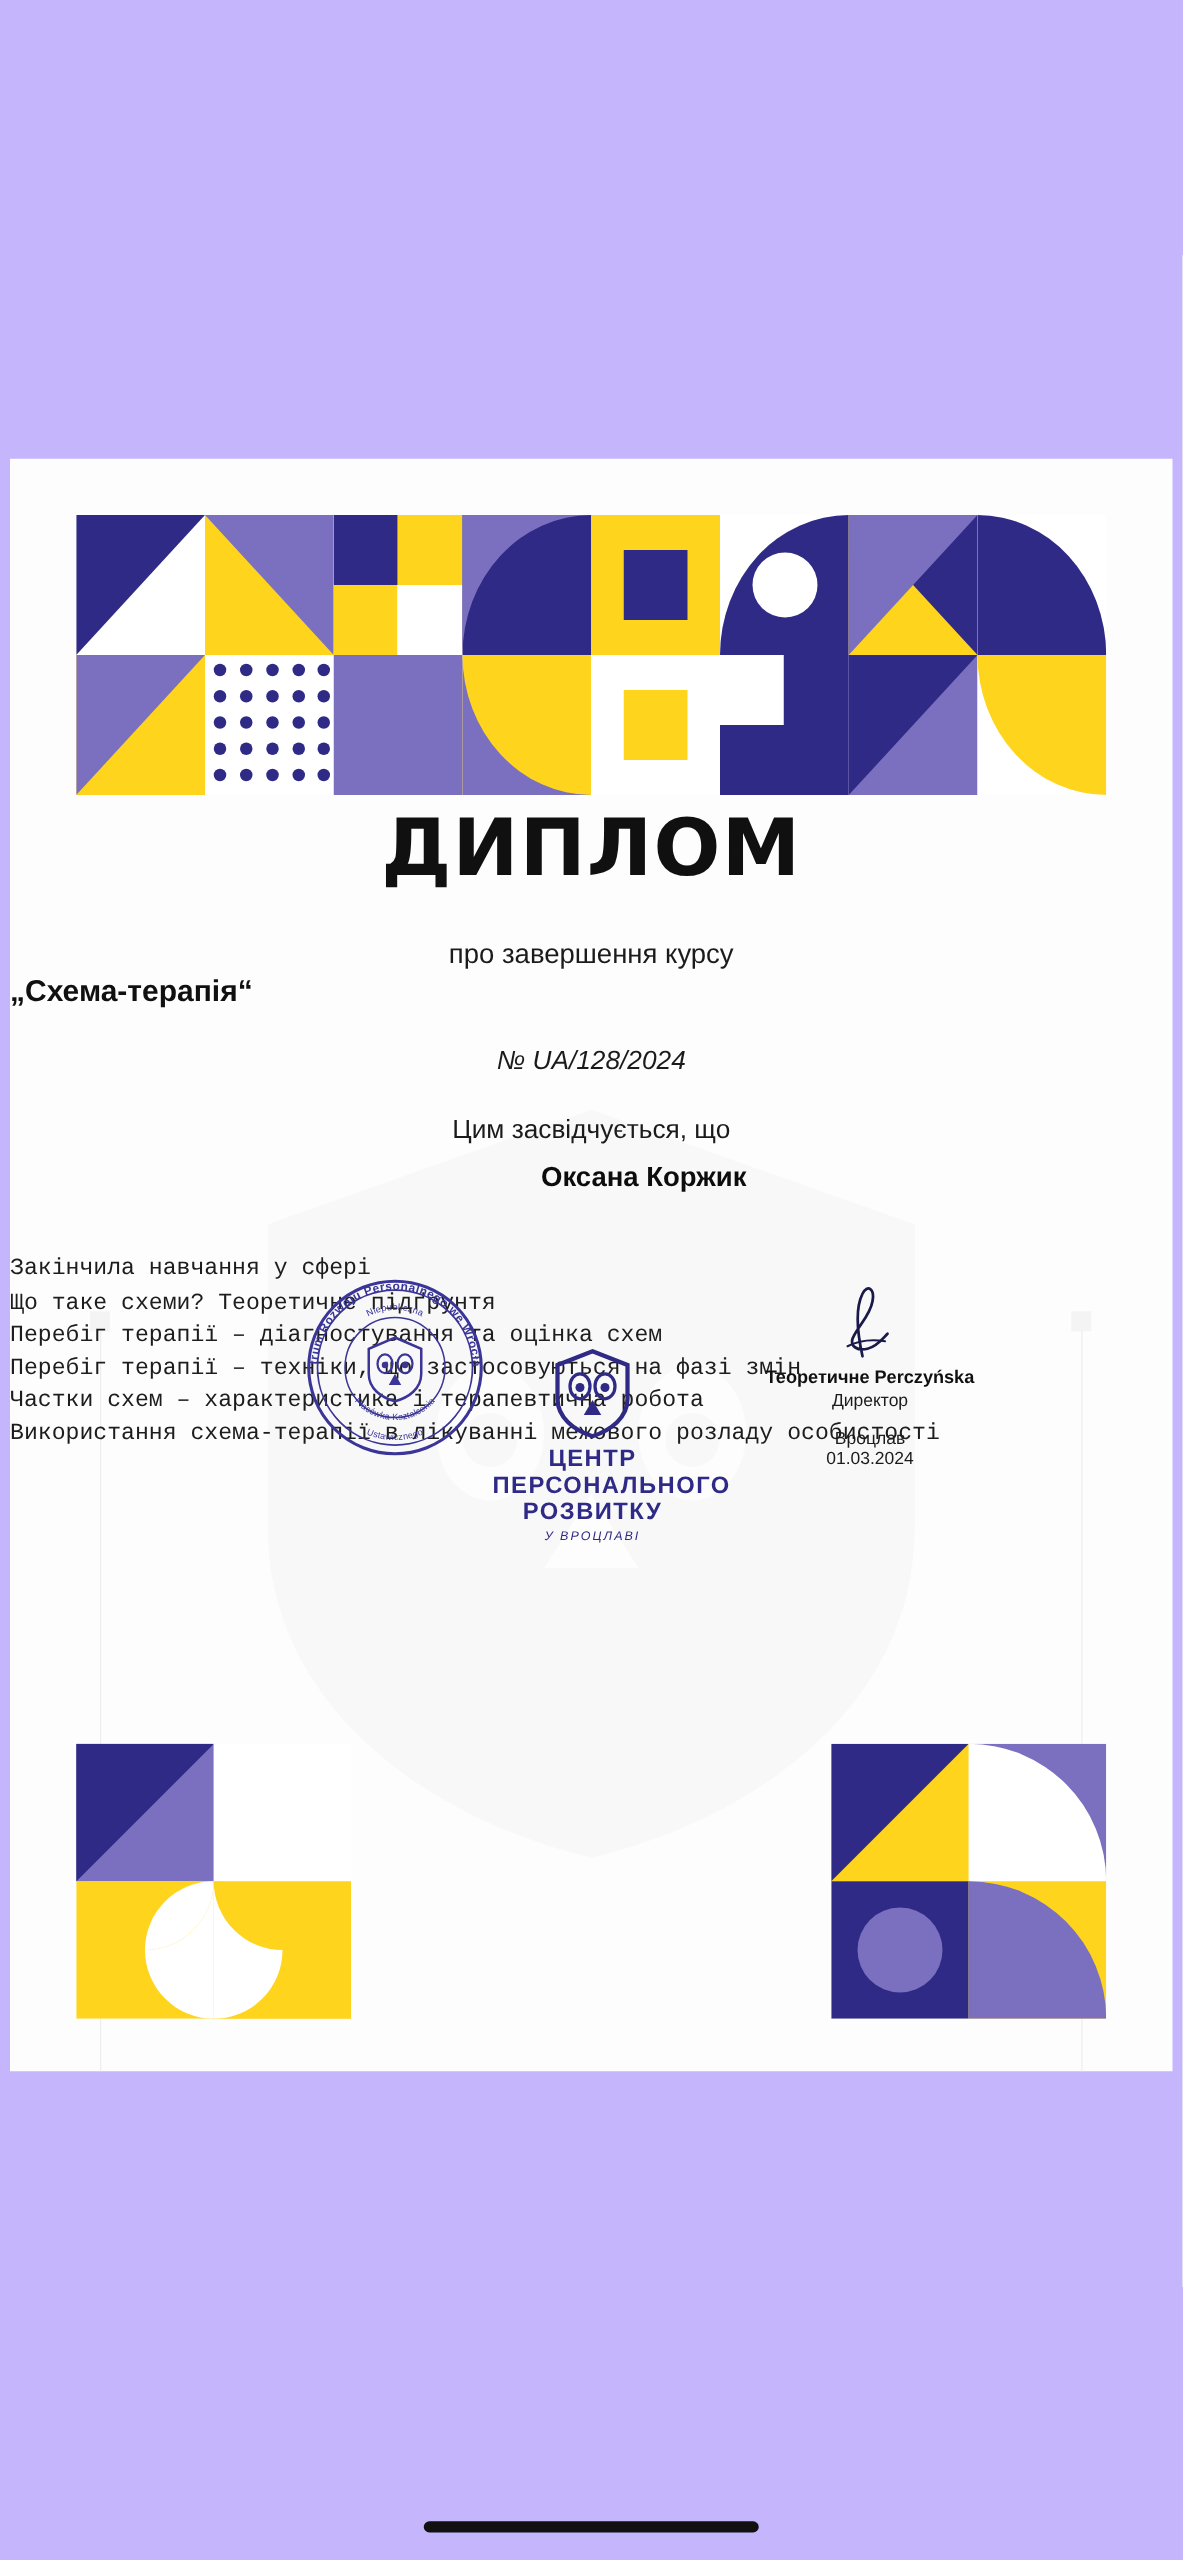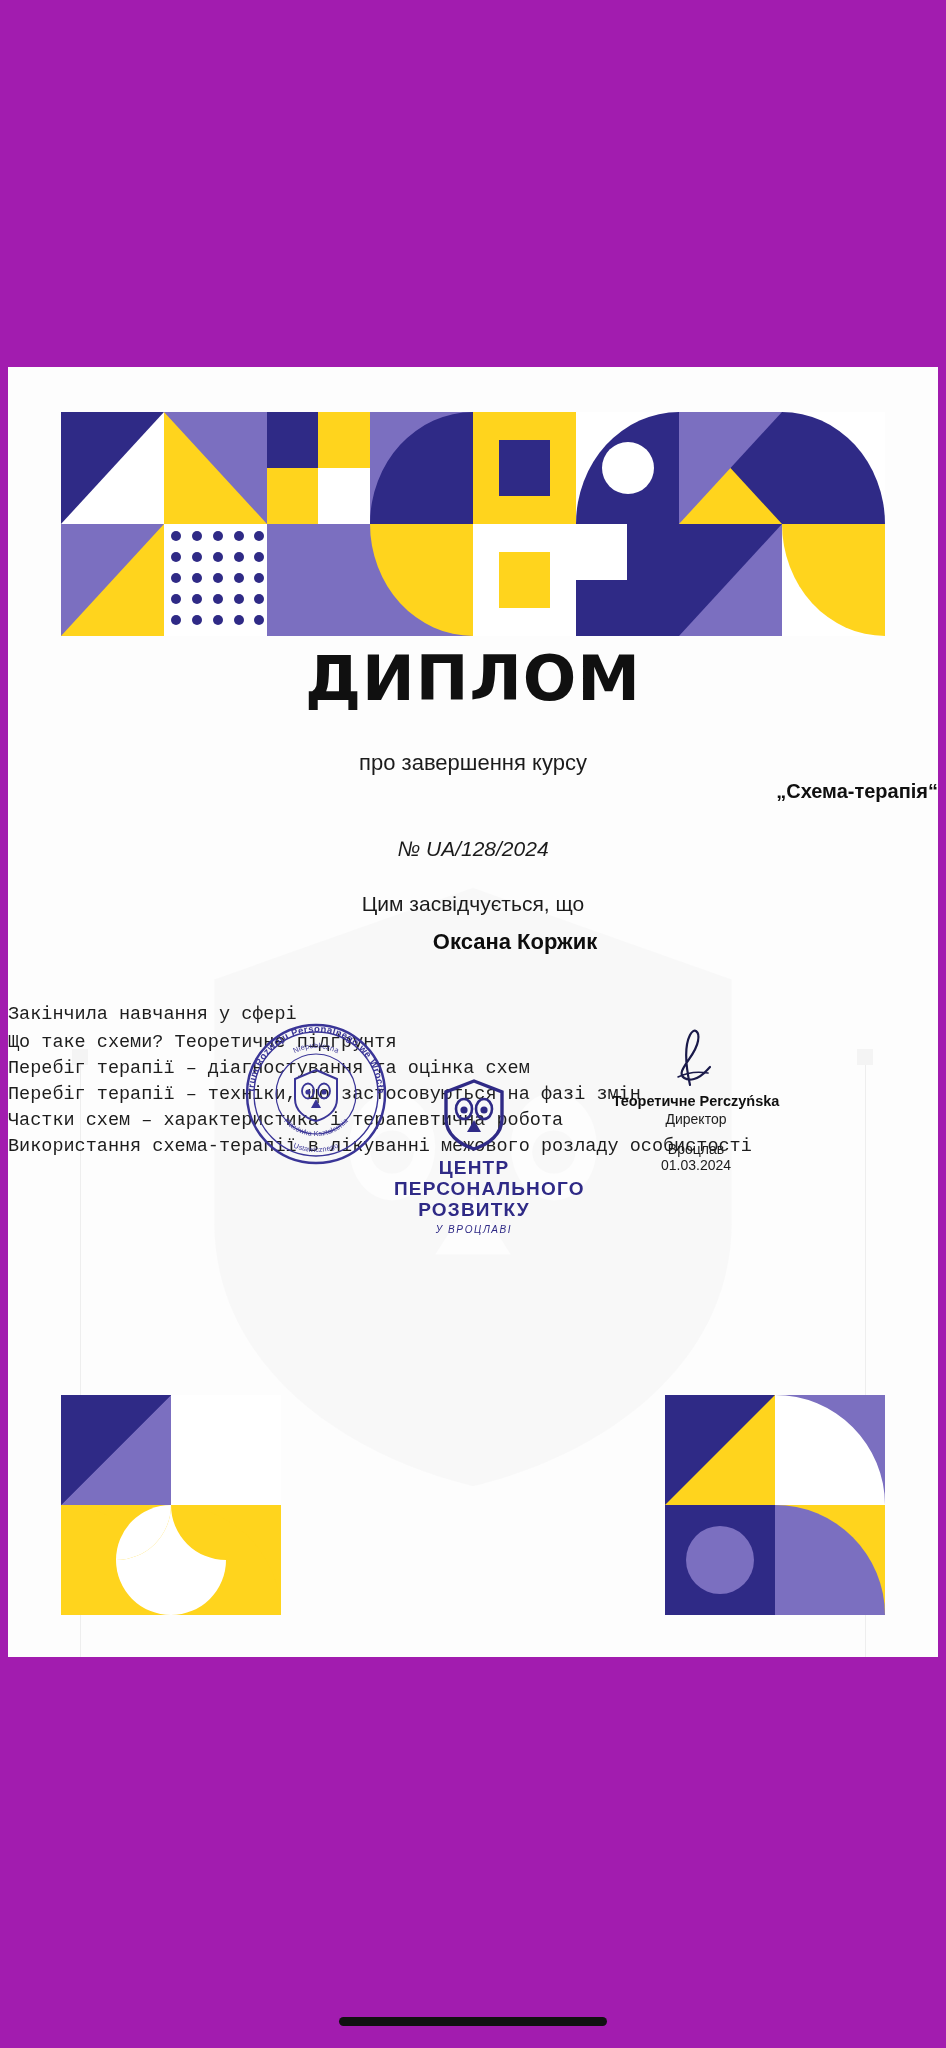--- a/index.html
+++ b/index.html
@@ -11,21 +11,21 @@
     width: 946px;
     height: 2048px;
     font-family: "Liberation Sans", sans-serif;
     overflow: hidden;
     position: relative;
   }
 
   .phone-viewport {
     position: absolute;
     inset: 0;
-    background: #a21caf;
+    background: #c4b5fd;
   }
 
   
   .certificate {
     position: absolute;
     left: 8px;
     top: 367px;
     width: 930px;
     height: 1290px;
     background: #fdfdfd;
@@ -87,22 +87,22 @@
     top: 383px;
     left: 0; width: 100%;
     text-align: center;
     font-size: 22px;
     color: #1b1b1b;
   }
   .subtitle-2 {
     position: absolute;
     top: 413px;
     left: 0; width: 100%;
-    text-align: right;
-    font-size: 20px;
+    text-align: left;
+    font-size: 24px;
     font-weight: bold;
     color: #101010;
   }
   .doc-number {
     position: absolute;
     top: 470px;
     left: 0; width: 100%;
     text-align: center;
     font-size: 21px;
     color: #1b1b1b;

